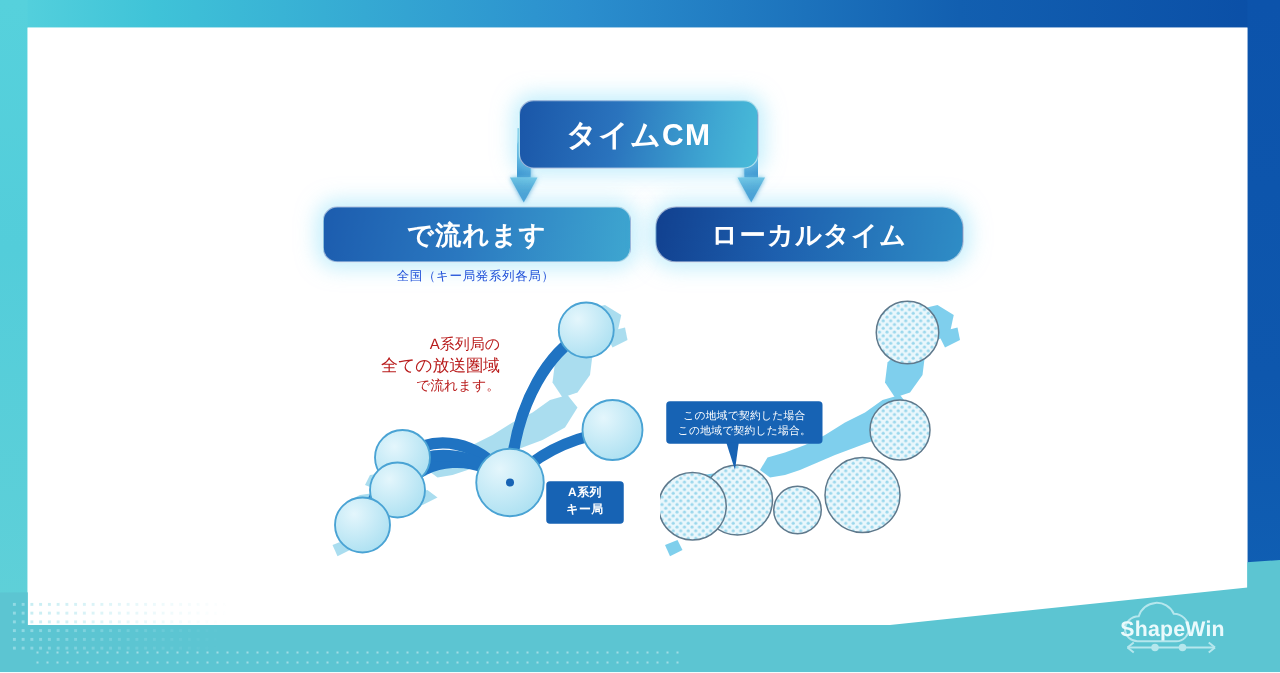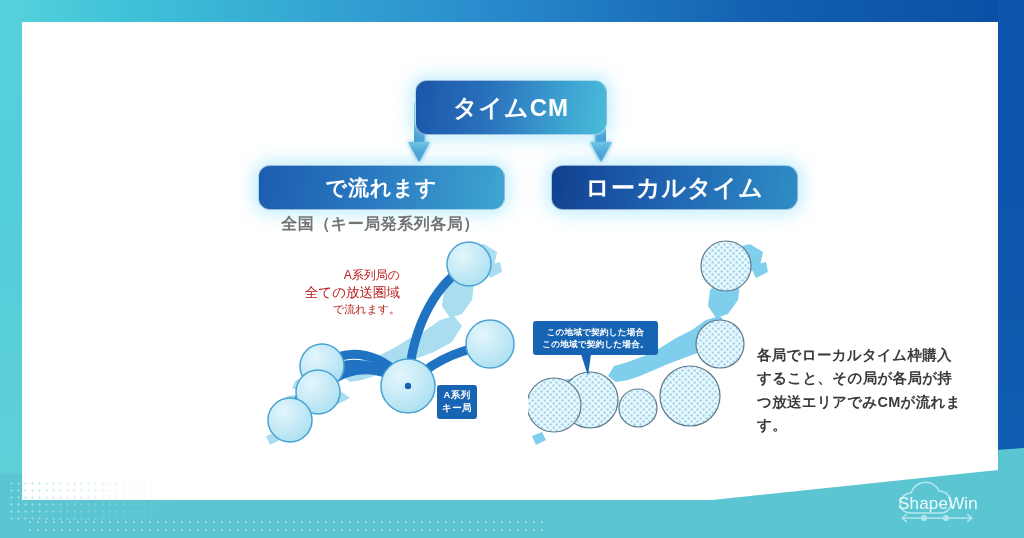--- a/index.html
+++ b/index.html
@@ -45,21 +45,21 @@
     position:absolute;left:26px;bottom:2px;width:520px;height:18px;
     background-image:radial-gradient(rgba(255,255,255,.75) 1.1px, transparent 1.2px);
     background-size:8px 8px;
     opacity:.55;
   }
 
   
   .logo{position:absolute;right:30px;bottom:12px;width:118px;height:46px;}
   .logo-text{
     position:absolute;left:6px;top:14px;width:112px;text-align:center;
-    font-size:17px;font-weight:normal;color:#eafafc;letter-spacing:.2px;
+    font-size:17px;font-weight:bold;color:#eafafc;letter-spacing:.2px;
     font-family:"Liberation Sans",sans-serif;
   }
 
   
   .node{
     position:absolute;border-radius:12px;
     display:flex;align-items:center;justify-content:center;
     color:#ffffff;font-weight:bold;
     box-shadow:0 0 16px 5px rgba(150,225,250,.55);
     border:1px solid rgba(255,255,255,.55);
@@ -69,26 +69,27 @@
     left:415px;top:80px;width:190px;height:53px;
     font-size:24px;
     background:linear-gradient(100deg,#1a56a8 0%,#2a73bd 40%,#3fa7d2 80%,#49bcd9 100%);
   }
   .node-left{
     left:258px;top:165px;width:245px;height:43px;
     font-size:21px;
     background:linear-gradient(100deg,#1c5cae 0%,#2a78c0 45%,#3ea6d0 100%);
   }
   .node-right{
-    left:551px;top:165px;width:245px;height:43px;
-    font-size:24px;
+    left:524px;top:165px;width:245px;height:43px;
+    font-size:21px;
     background:linear-gradient(100deg,#11408f 0%,#1d5fae 40%,#2f8dc6 100%);
+    border-radius:17px;
   }
   .subcap{
-    position:absolute;font-size:16px;color:#737373;font-weight:bold;
+    position:absolute;font-size:10px;color:#1d4ed8;font-weight:normal;
     letter-spacing:.5px;text-align:center;
   }
   .subcap-left{left:258px;top:214px;width:245px;}
   .subcap-right{left:524px;top:214px;width:245px;}
 
   
   .para{
     position:absolute;font-size:14.5px;line-height:1.62;color:#3a3a3a;
     font-weight:bold;letter-spacing:.3px;
   }
@@ -98,31 +99,31 @@
   
   .map-note{
     position:absolute;color:#b91c1c;font-weight:normal;text-align:right;
     line-height:1.32;
   }
   .map-note .l1{font-size:12px;}
   .map-note .l2{font-size:13.5px;}
   .map-note .l3{font-size:11px;}
 
   .tag-key{
-    position:absolute;left:437px;top:385px;width:40px;height:34px;
+    position:absolute;left:437px;top:385px;width:62px;height:34px;
     background:#1763b4;border-radius:3px;
     color:#fff;font-size:9.5px;font-weight:bold;line-height:1.35;
     display:flex;flex-direction:column;align-items:center;justify-content:center;
     letter-spacing:.4px;
   }
 
   .callout{
     position:absolute;left:533px;top:321px;width:125px;height:34px;
     background:#1763b4;border-radius:3px;
-    color:#fff;font-size:8.6px;font-weight:bold;line-height:1.42;
+    color:#fff;font-size:8.6px;font-weight:normal;line-height:1.42;
     display:flex;flex-direction:column;align-items:center;justify-content:center;
     letter-spacing:.2px;
   }
   .callout:after{
     content:"";position:absolute;left:48px;top:33px;
     border-left:7px solid transparent;border-right:3px solid transparent;
     border-top:22px solid #1763b4;
   }
 
   svg{display:block;}
@@ -269,21 +270,20 @@
       <circle cx="62" cy="160" r="28"></circle>
       <circle cx="26" cy="165" r="27"></circle>
     </g>
   </svg>
 
   <div class="callout">
     <span>この地域で契約した場合</span>
     <span>この地域で契約した場合。</span>
   </div>
 
-  <div class="para para-right">各局でローカルタイム枠購入すること、その局が各局が持つ放送エリアでみCMが流れます。</div>
 
   <div class="logo">
     <svg width="118" height="46">
       <g fill="none" stroke="#bfeaf0" stroke-width="1.6" opacity=".9">
         <path d="M24,24 a11,11 0 0 1 11,-11 a15,15 0 0 1 28,-2 a12,12 0 0 1 12,12 a10,10 0 0 1 -10,10 L34,33 a10,10 0 0 1 -10,-9 Z"></path>
         <path d="M26,38 L96,38"></path>
         <path d="M26,38 l5,-4 M26,38 l5,4"></path>
         <path d="M96,38 l-5,-4 M96,38 l-5,4"></path>
         <circle cx="48" cy="38" r="2.2" fill="#bfeaf0"></circle>
         <circle cx="70" cy="38" r="2.2" fill="#bfeaf0"></circle>

